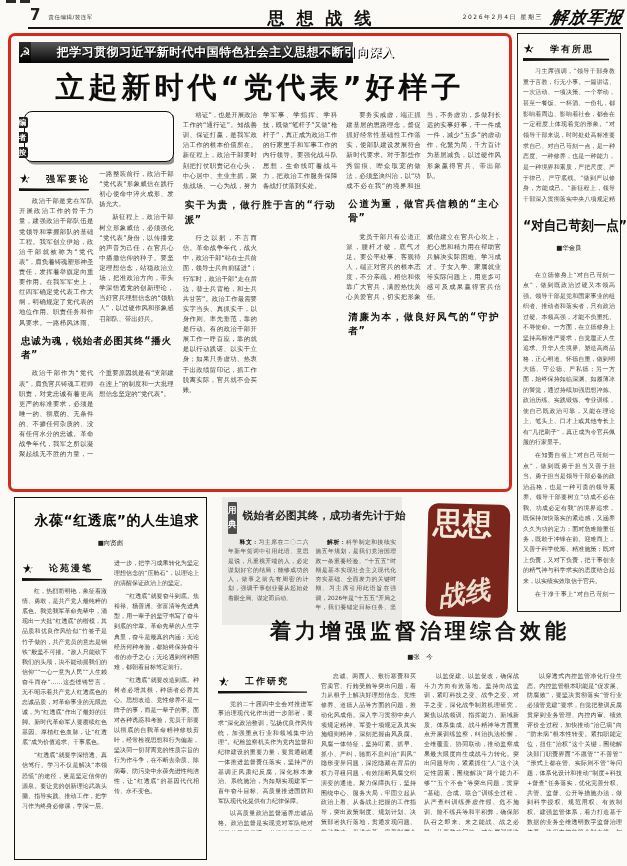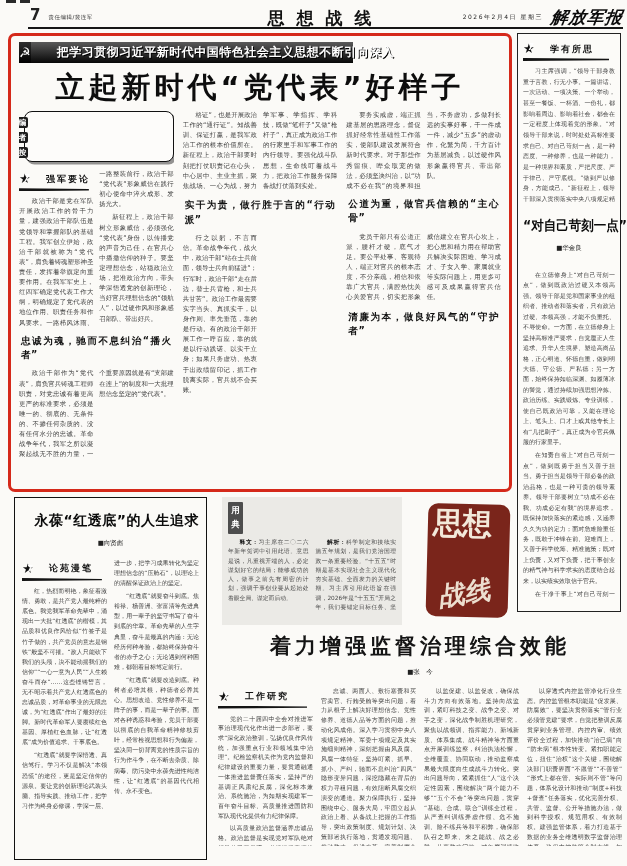--- a/index.html
+++ b/index.html
@@ -88,21 +88,21 @@
   .yd-body p{margin:0 0 2px;text-indent:2em;}
   .yd-body b{color:#111;}
   
   .seal{position:absolute;left:427px;top:504px;width:82px;height:113px;background:#7a251b;
         border-radius:10px;transform:rotate(1.5deg);color:#f3e9da;overflow:hidden;
         font-family:"DejaVu Serif",serif;}
   .seal .s1{position:absolute;top:0;left:5px;font-size:30px;font-weight:800;letter-spacing:-1px;}
   .seal .s2{position:absolute;bottom:6px;left:12px;font-size:26px;font-style:italic;
         transform:rotate(-10deg);font-weight:600;opacity:.95;}
   
-  .work-section{position:absolute;left:218px;top:632px;width:404px;height:230px;}
+  .work-section{position:absolute;left:218px;top:617px;width:404px;height:230px;}
   .work-headline{font-family:"DejaVu Serif",serif;font-weight:800;font-size:21px;letter-spacing:4px;
         text-align:center;color:#141414;margin:0;white-space:nowrap;}
   .work-byline{text-align:center;font-size:6.5px;margin:8px 0 9px;color:#222;}
   .work-cols{display:flex;gap:8px;height:160px;overflow:hidden;}
   .wcol{flex:1 1 0;font-size:6px;line-height:1.62;text-align:justify;color:#3e3e3e;overflow:hidden;}
   .wcol p{margin:0 0 3px;text-indent:2em;}
 </style>
 </head>
 <body>
 
@@ -143,21 +143,21 @@
           </div>
           <div class="star-label-wrap">
             <div class="star-label">
               <span class="star-icon"></span>
               <span class="label-text">强军要论</span>
             </div>
             <div class="label-rule"></div>
           </div>
           <p class="body-p">政治干部是党在军队开展政治工作的骨干力量，建强政治干部队伍是党领导和掌握部队的基础工程。我军创立伊始，政治干部就被称为“党代表”，肩负着铸魂塑形神圣责任，发挥着举旗定向重要作用。在我军军史上，红四军确定党代表工作大纲，明确规定了党代表的地位作用、职责任务和作风要求。一路栉风沐雨、一路整装前行，政治干部“党代表”形象威信在践行初心使命中淬火成形、发扬光大。</p>
           <p class="body-p">新征程上，政治干部树立形象威信，必须强化“党代表”身份，以传播党的声音为己任，在官兵心中播撒信仰的种子。要坚定理想信念，站稳政治立场，把准政治方向，带头学深悟透党的创新理论，当好官兵理想信念的“领航人”，以过硬作风和形象感召部队、带出好兵。</p>
-          <h3 class="sub-head">忠诚为魂，驰而不息纠治“播火者”</h3>
+          <h3 class="sub-head">忠诚为魂，锐始者必图其终“播火者”</h3>
           <p class="body-p">政治干部作为“党代表”，肩负官兵铸魂工程师职责，对党忠诚有着更高更严的标准要求，必须是唯一的、彻底的、无条件的、不掺任何杂质的、没有任何水分的忠诚。革命战争年代，我军之所以凝聚起战无不胜的力量，一个重要原因就是有“支部建在连上”的制度和一大批理想信念坚定的“党代表”。</p>
         </div>
         <div class="pair">
           <p class="body-p">格证”，也是开展政治工作的“通行证”。知战善训、保证打赢，是我军政治工作的根本价值所在。新征程上，政治干部要时刻把打仗职责记在心头，中心居中、主业主抓，聚焦战场、一心为战，努力学军事、学指挥、学科技，既做“笔杆子”又做“枪杆子”，真正成为政治工作的行家里手和军事工作的内行领导。要强化战斗队思想，生命线盯着战斗力，把政治工作服务保障备战打仗落到实处。</p>
           <h3 class="sub-head">实干为贵，做行胜于言的“行动派”</h3>
           <p class="body-p">行之以躬，不言而信。革命战争年代，战火中，政治干部“站在士兵前面，领导士兵向前猛进”；行军时，政治干部“走在后边，替士兵背枪，和士兵共甘苦”。政治工作最需要实字当头、真抓实干，以身作则、率先垂范，靠的是行动。有的政治干部开展工作一呼百应，靠的就是以行动践诺、以实干立身；如果只务虚功、热衷于出政绩留印记，抓工作脱离实际，官兵就不会买账。</p>
         </div>
         <div class="pair">
           <p class="body-p">要务实戒虚，端正抓建基层的思路理念，督促抓好经常性基础性工作落实，使部队建设发展符合新时代要求。对于那些作秀留痕、哗众取宠的做法，必须坚决纠治，以“功成不必在我”的境界和担当，不务虚功，多做利长远的实事好事，干一件成一件，减少“五多”的虚动作，化繁为简，千方百计为基层减负，以过硬作风形象赢得官兵、带出部队。</p>
           <h3 class="sub-head">公道为重，做官兵信赖的“主心骨”</h3>
@@ -202,20 +202,21 @@
         <p>“红透底”就要改造到底。种树者必培其根，种德者必养其心。思想改造、党性修养不是一阵子的事，而是一辈子的事。面对各种诱惑和考验，党员干部要以彻底的自我革命精神修枝剪叶，经常检视思想和行为偏差，坚决同一切背离党的性质宗旨的行为作斗争，在不断去杂质、除病毒、防污染中永葆先进性纯洁性，让“红透底”的基因代代相传、永不变色。</p>
       </div>
   </section>
 
   <section class="yongdian-box">
     <div class="yd-head">
       <div class="yd-label" id="yd-label">
           <span>用</span>
           <span>典</span>
         </div>
+      <h3 class="yd-headline">锐始者必图其终，成功者先计于始</h3>
     </div>
     <div class="yd-body" id="yd-body">
         <p><b>释文：</b>习主席在二〇二六年新年贺词中引用此语。意思是说，凡重视开端的人，必定谋划好它的结局；能够成功的人，做事之前先有周密的计划，强调干事创业要从起始处着眼全局、谋定而后动。</p>
         <p><b>解析：</b>科学制定和接续实施五年规划，是我们党治国理政一条重要经验。“十五五”时期是基本实现社会主义现代化夯实基础、全面发力的关键时期。习主席引用此语旨在强调，2026年是“十五五”开局之年，我们要锚定目标任务、坚定信心、乘势而上，拿出抓铁有痕的劲头，激发万马奔腾的活力，保持马不停蹄的干劲，一起为梦想奋斗，为幸福打拼，把宏伟蓝图变成美好现实。</p>
       </div>
   </section>
 
   <div class="seal">
     <span class="s1">思想</span>
     <span class="s2">战线</span>

